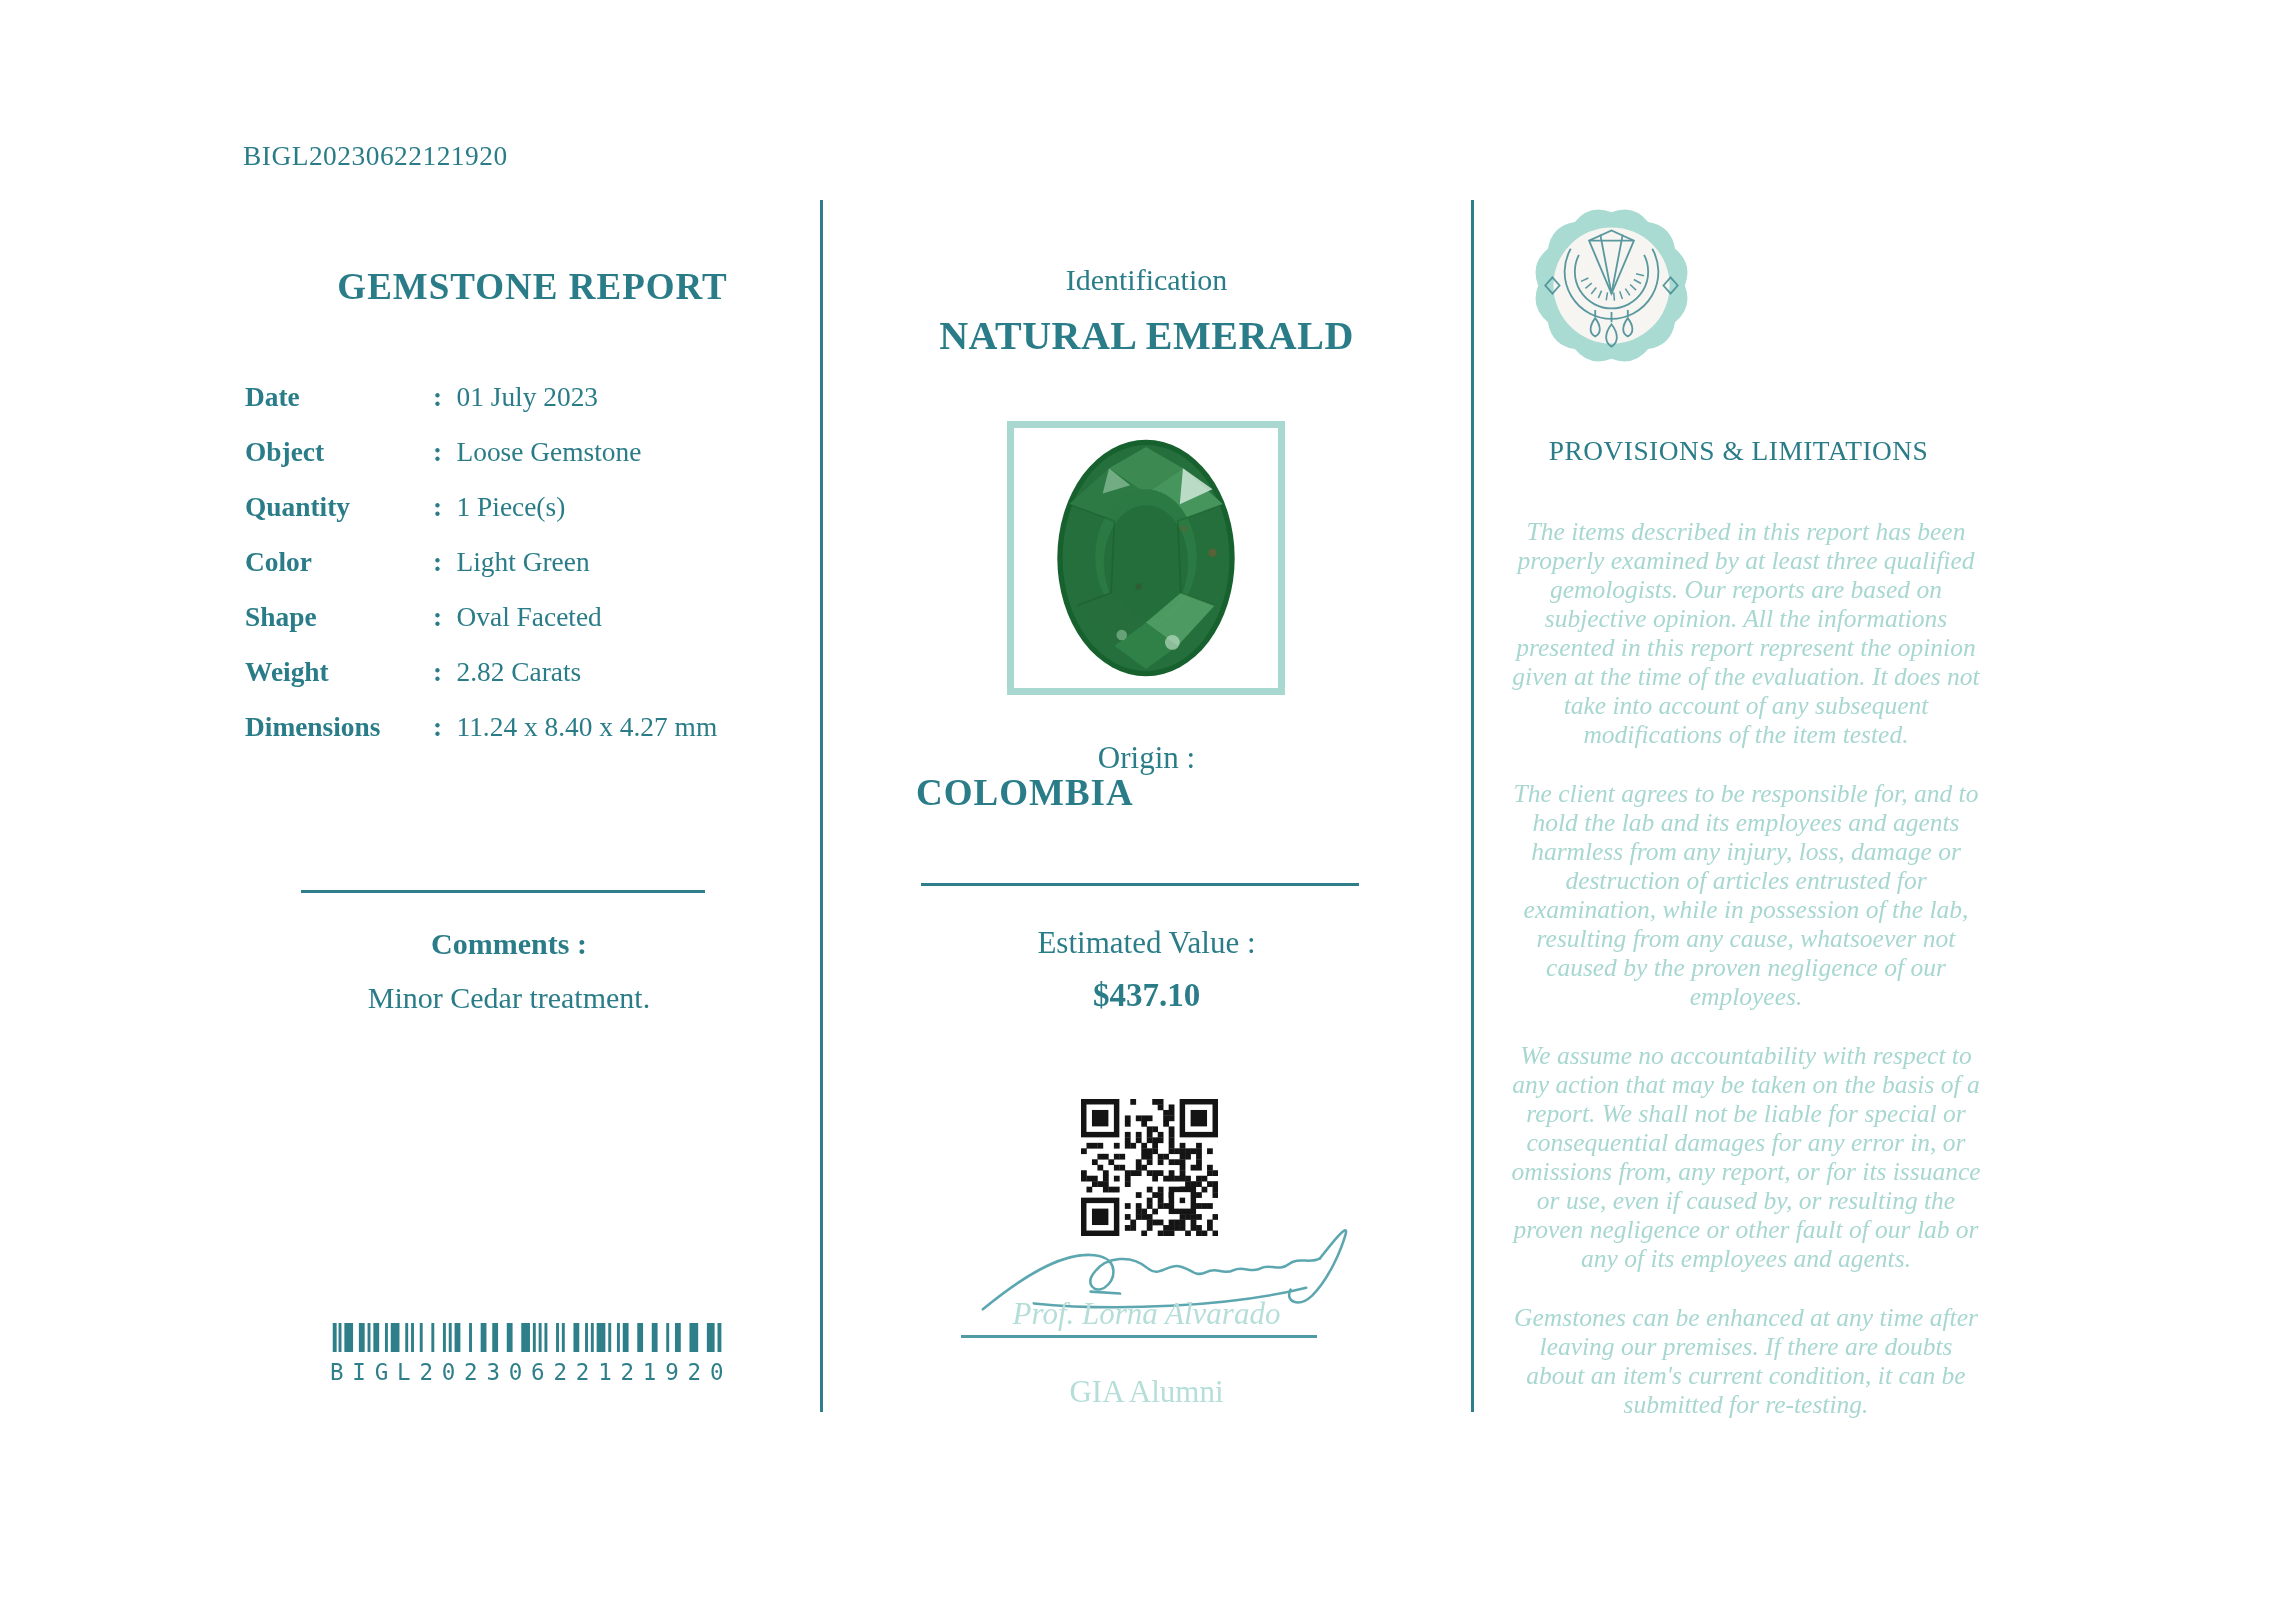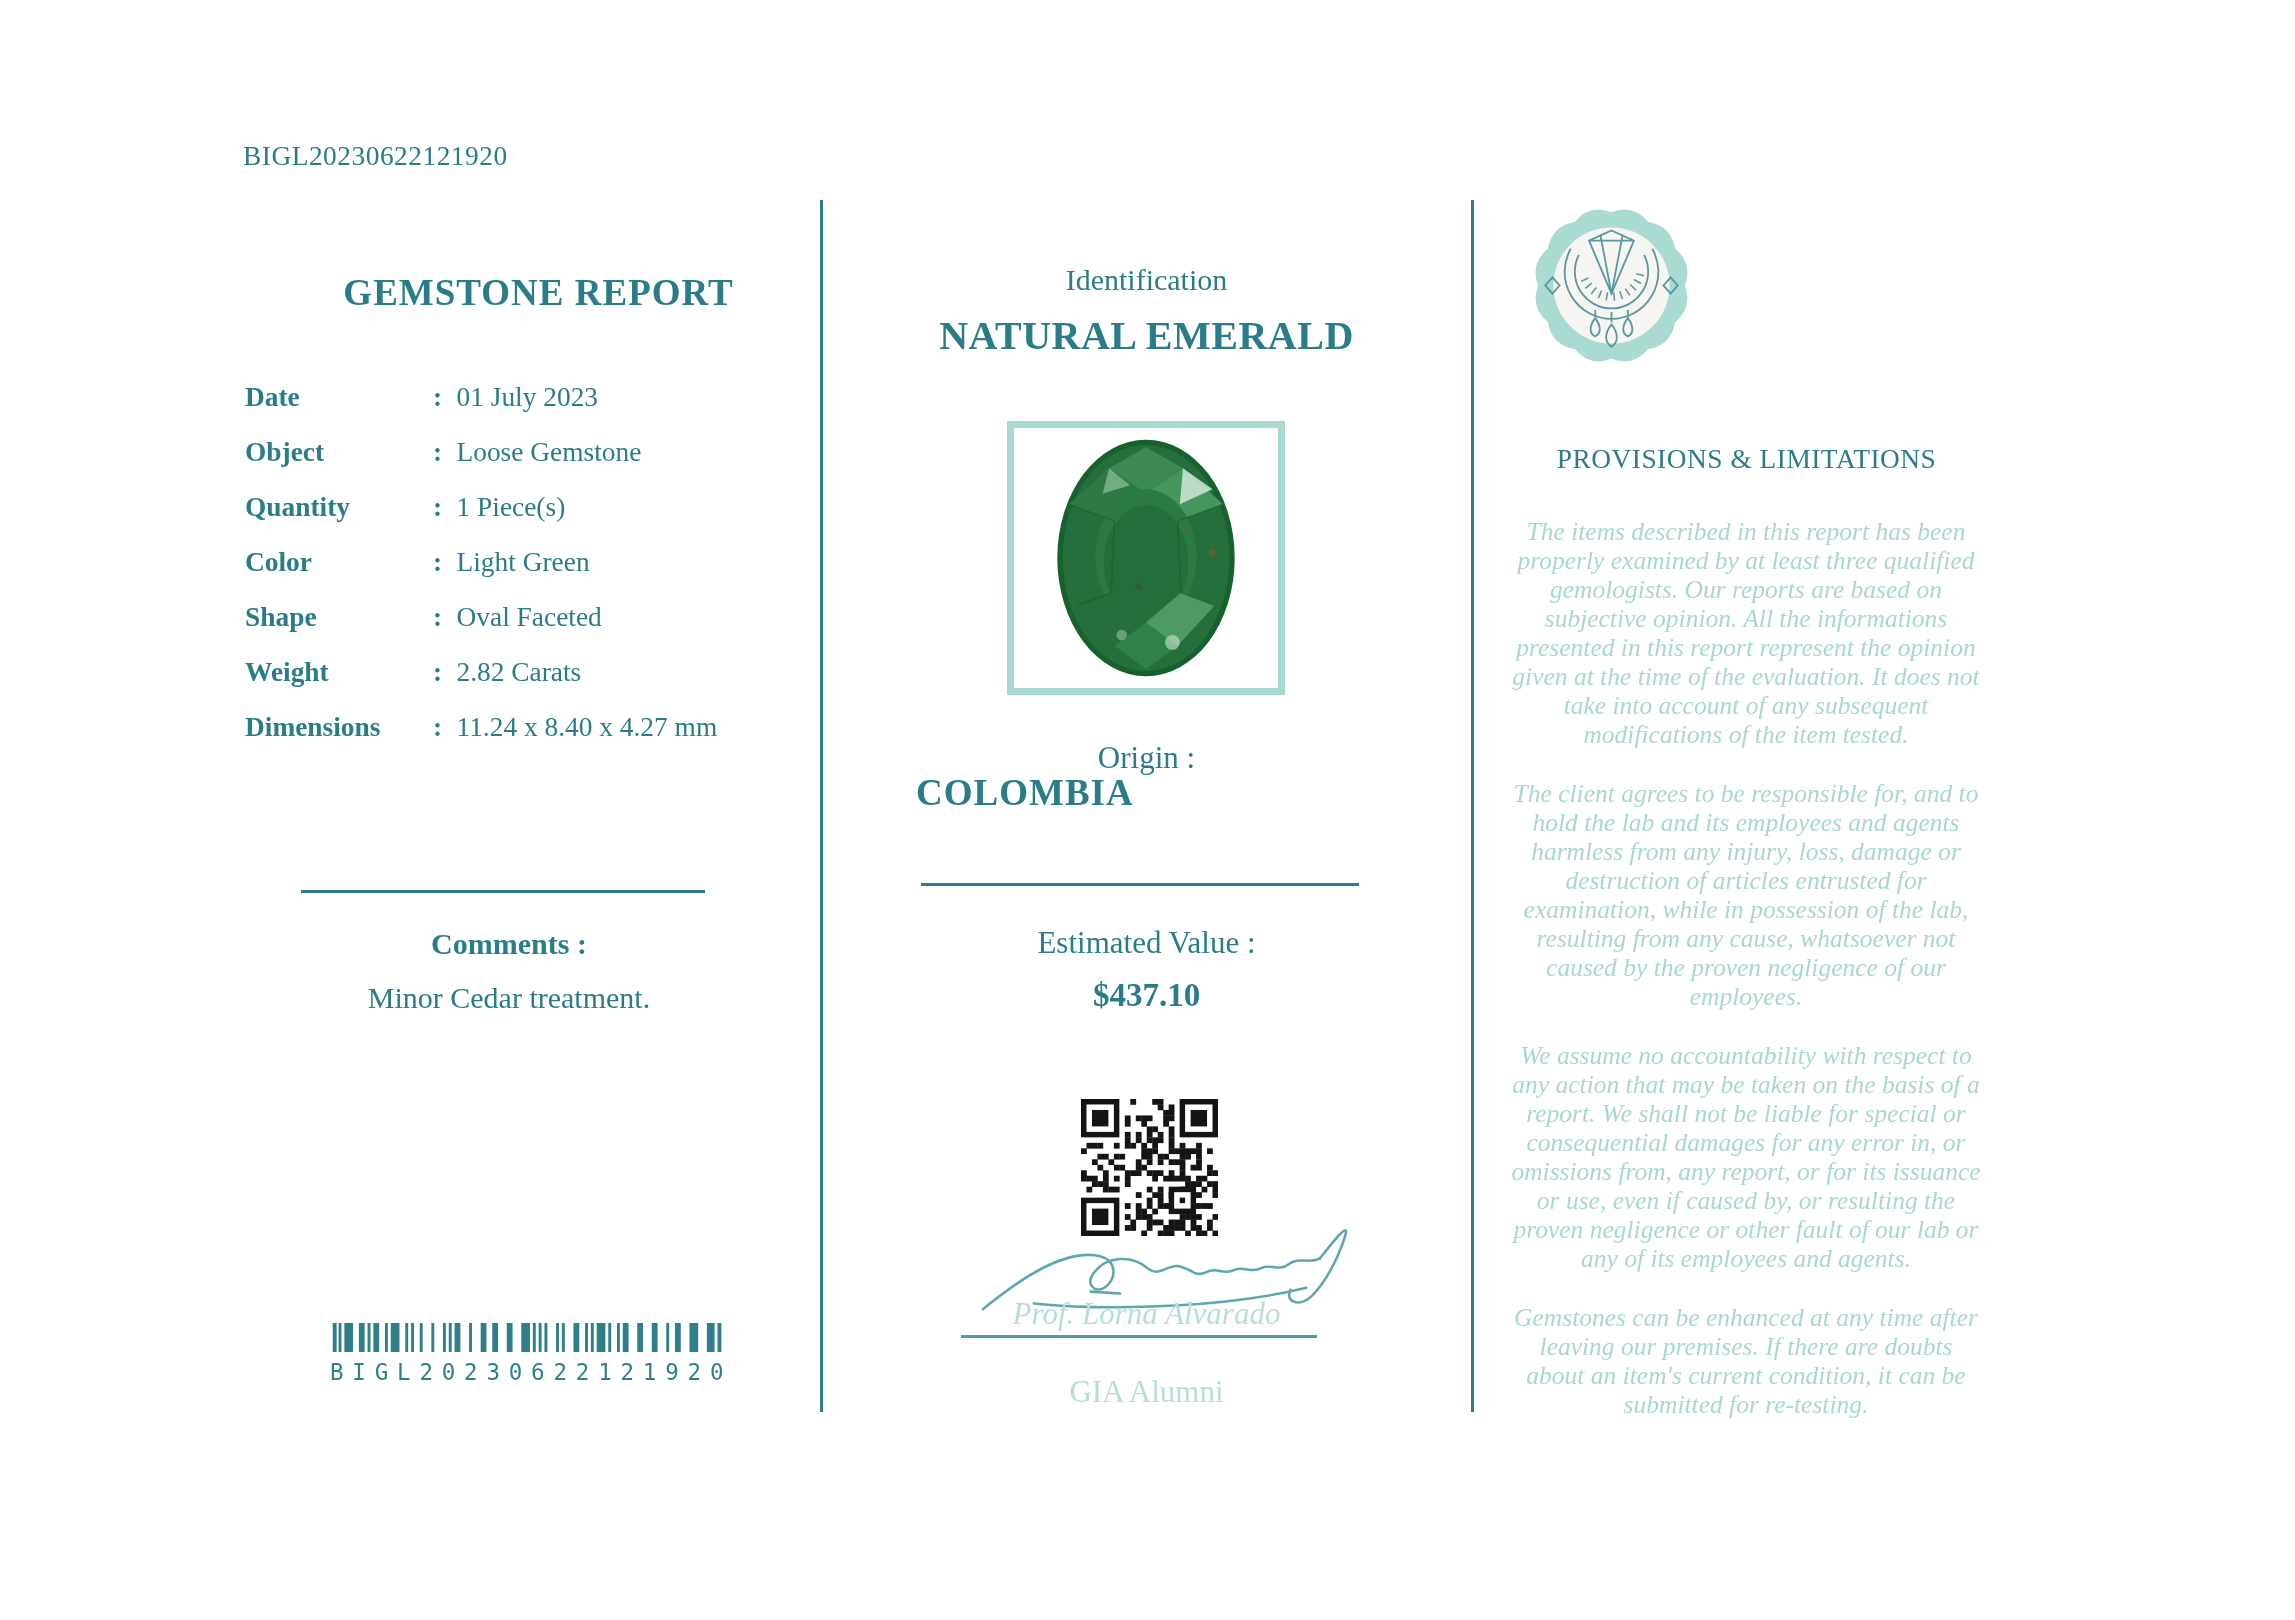--- a/index.html
+++ b/index.html
@@ -8,21 +8,21 @@
     width:2296px;height:1620px;
     background:#ffffff;
     font-family:"Liberation Serif", serif;
     color:#2a7d88;
     overflow:hidden;
   }
   .abs{position:absolute;}
   
   .serial{left:243px;top:141px;font-size:27.4px;letter-spacing:0.5px;color:#2a7d88;}
   .report-title{left:253px;top:265px;width:559px;text-align:center;
-    font-size:37px;font-weight:bold;letter-spacing:1px;margin:6px;}
+    font-size:37px;font-weight:bold;letter-spacing:1px;margin:0;}
   .fields{left:245px;top:370px;width:529px;}
   .field-row{display:flex;align-items:center;height:55px;font-size:27.4px;}
   .f-label{width:188px;font-weight:bold;}
   .f-colon{width:23.5px;font-weight:bold;}
   .f-value{flex:1;}
   .rule{background:#2e7f8a;height:2.9px;}
   .comments-rule{left:301px;top:890px;width:404px;}
   .comments-label{left:225px;top:927px;width:568px;text-align:center;
     font-size:30px;font-weight:bold;}
   .comments-text{left:225px;top:981px;width:568px;text-align:center;font-size:30px;}
@@ -52,21 +52,21 @@
   .sig-rule{left:961px;top:1335px;width:356px;height:2.9px;background:#4f9aa4;}
   .sig-name{left:916px;top:1296px;width:461px;text-align:center;
     font-size:31px;color:#b5ded8;font-style:italic;}
   .sig-title{left:916px;top:1374px;width:461px;text-align:center;
     font-size:31px;color:#b5ded8;}
   
   .badge-svg{left:1530px;top:204px;}
   .lab-name{left:1703px;top:220px;width:304px;text-align:center;
     font-size:33px;line-height:37px;color:#2a7d88;}
   .prov-title{left:1505px;top:428px;width:451px;text-align:center;
-    font-size:27.4px;font-weight:normal;letter-spacing:0.5px;margin:16px;}
+    font-size:27.4px;font-weight:normal;letter-spacing:0.5px;margin:8px;}
   .prov-paras{left:1509px;top:517px;width:490px;}
   .prov-paras p{margin:0 16px 30px 0;font-size:25.5px;line-height:29px;
     font-style:italic;text-align:center;color:#a7d7d0;}
 </style>
 </head>
 <body>
 
 <div class="page">
 
   <div class="abs serial">BIGL20230622121920</div>

